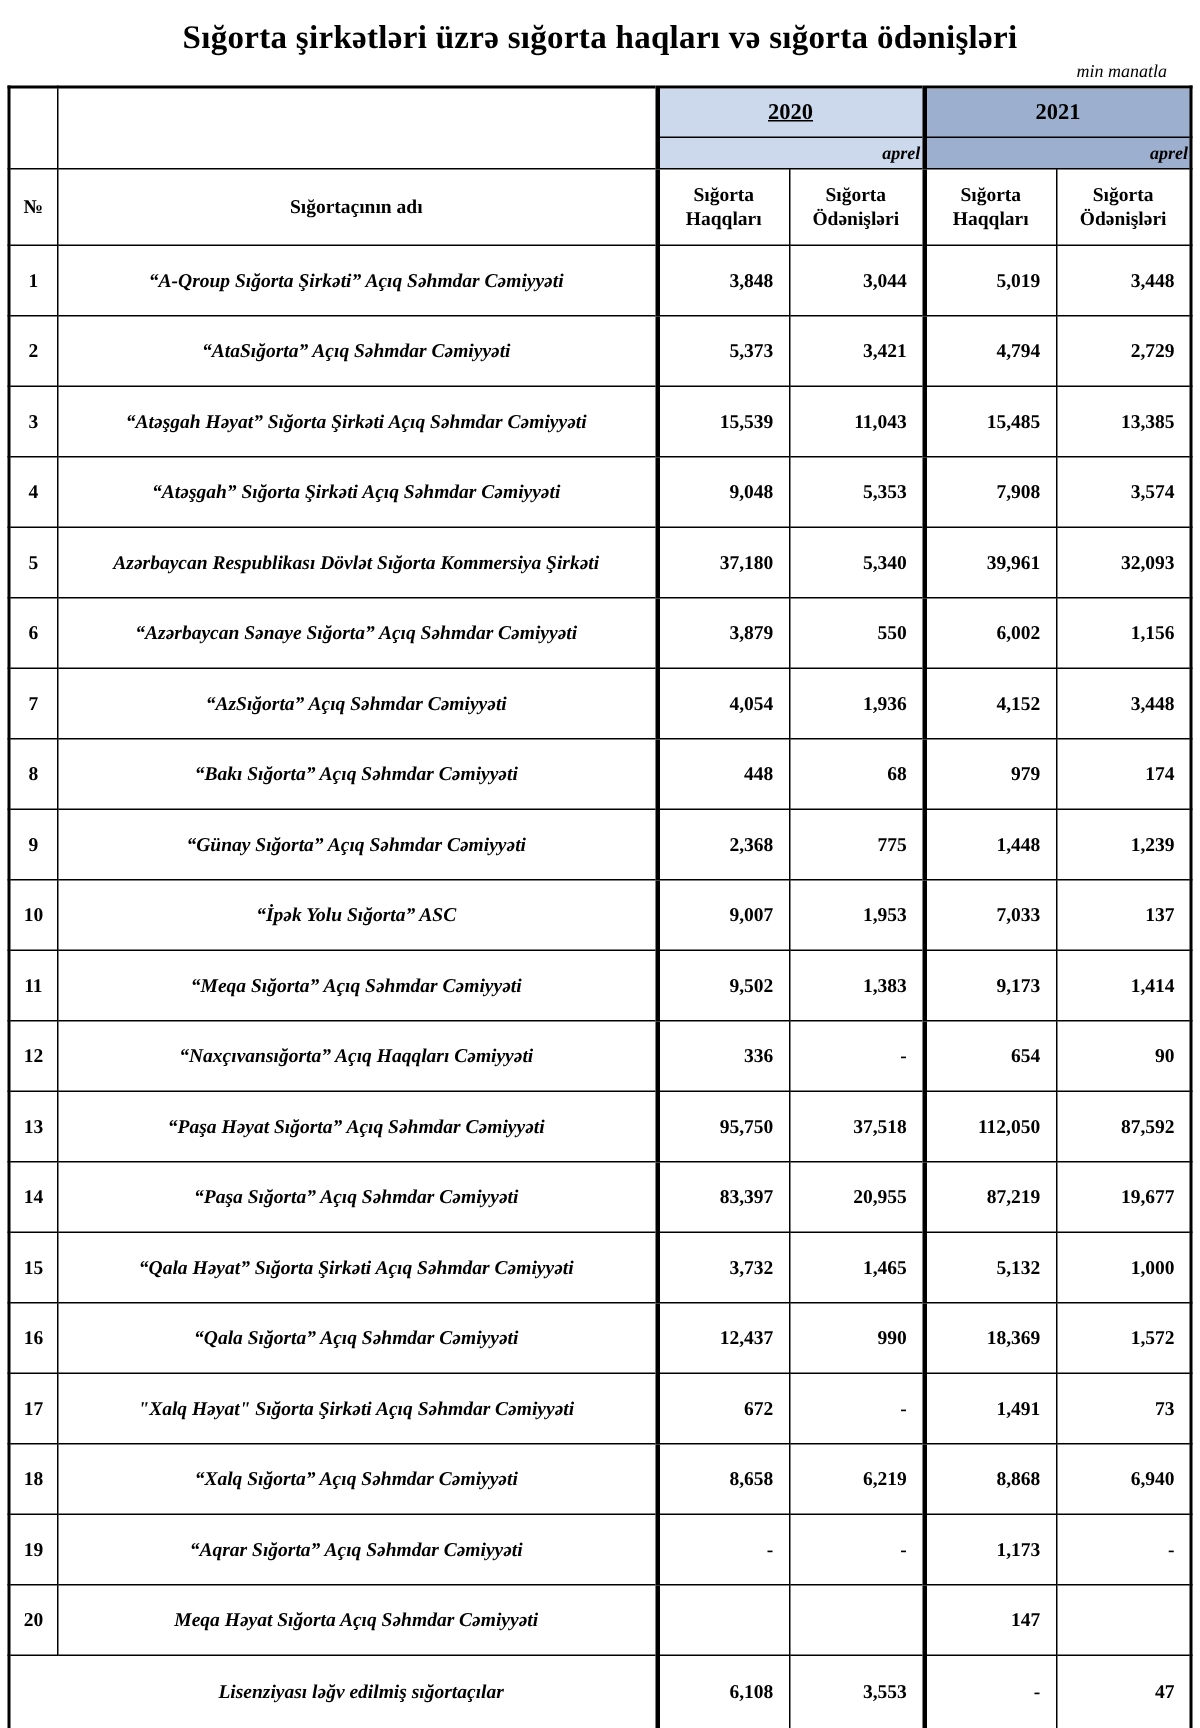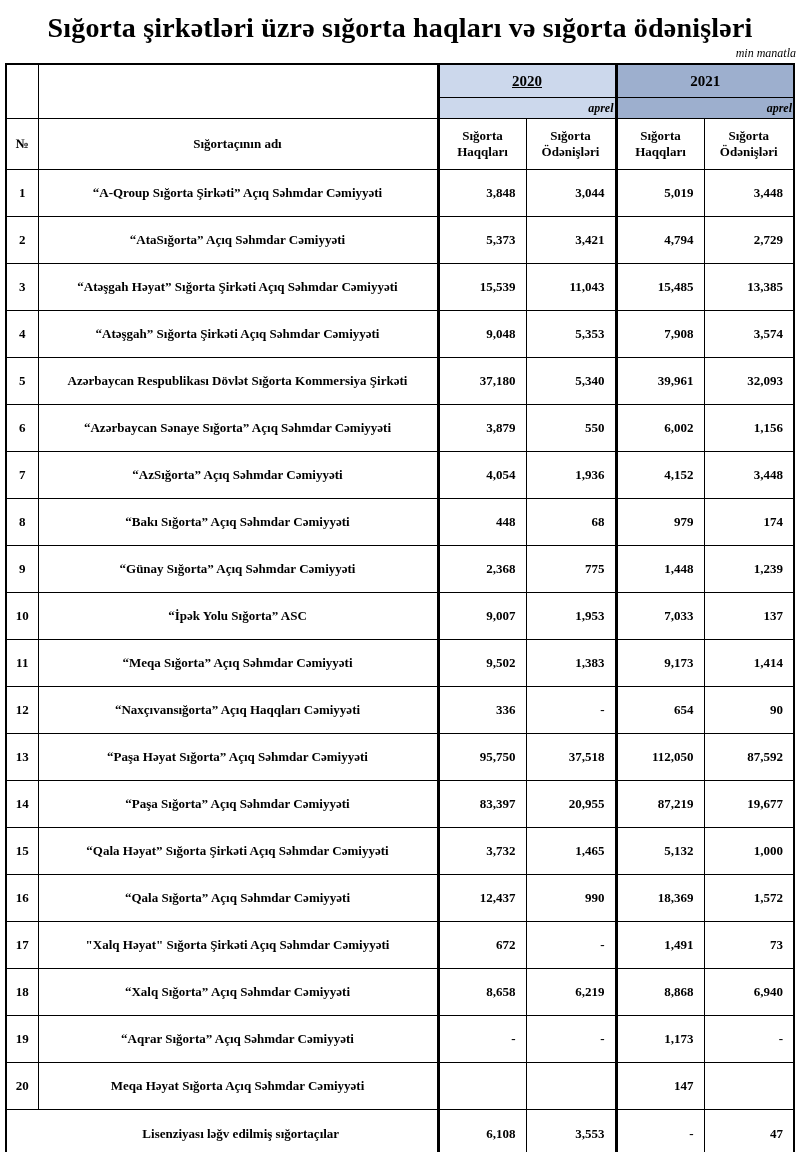--- a/index.html
+++ b/index.html
@@ -5,29 +5,29 @@
   html,body{margin:0;padding:0;background:#ffffff;}
   body{
     width:800px;height:1152px;
     font-family:"Liberation Serif","DejaVu Serif",serif;
     color:#000;
     overflow:hidden;
   }
   .page-title{
     text-align:center;
     font-weight:700;
-    font-size:28px;
+    font-size:22px;
     letter-spacing:.2px;
     margin:12px 8px 2px 8px;
   }
   .unit-note{
     text-align:right;
     font-style:italic;
     font-size:12px;
-    padding-right:4px;
+    padding-right:22px;
     margin-bottom:2px;
   }
   table.t{
     border-collapse:collapse;
     table-layout:fixed;
     margin-left:5px;
     width:790px;
     border:2px solid #000;
   }
   .t td{
@@ -48,21 +48,21 @@
   .thick-left{border-left:3px solid #000 !important;}
 
   
   tr.hdr-year td{height:30px;text-align:center;font-size:15px;}
   tr.hdr-aprel td{height:18px;text-align:right;font-style:italic;font-size:12px;}
   tr.hdr-cols td{height:48px;text-align:center;line-height:1.25;}
   td.blank-hdr{background:#fff;}
 
   
   .c-no{height:44px;text-align:center;}
-  .c-name{text-align:center;padding:0 6px;}
+  .c-name{text-align:center;padding:0 6px;font-style:italic;}
   .c-val{text-align:right;padding-right:10px;}
 
   tr.license-row td{height:46px;padding-left:44px;}
 </style>
 </head>
 <body>
 
 <div class="page-title">Sığorta şirkətləri üzrə sığorta haqları və sığorta ödənişləri</div>
 <div class="unit-note">min manatla</div>
 

